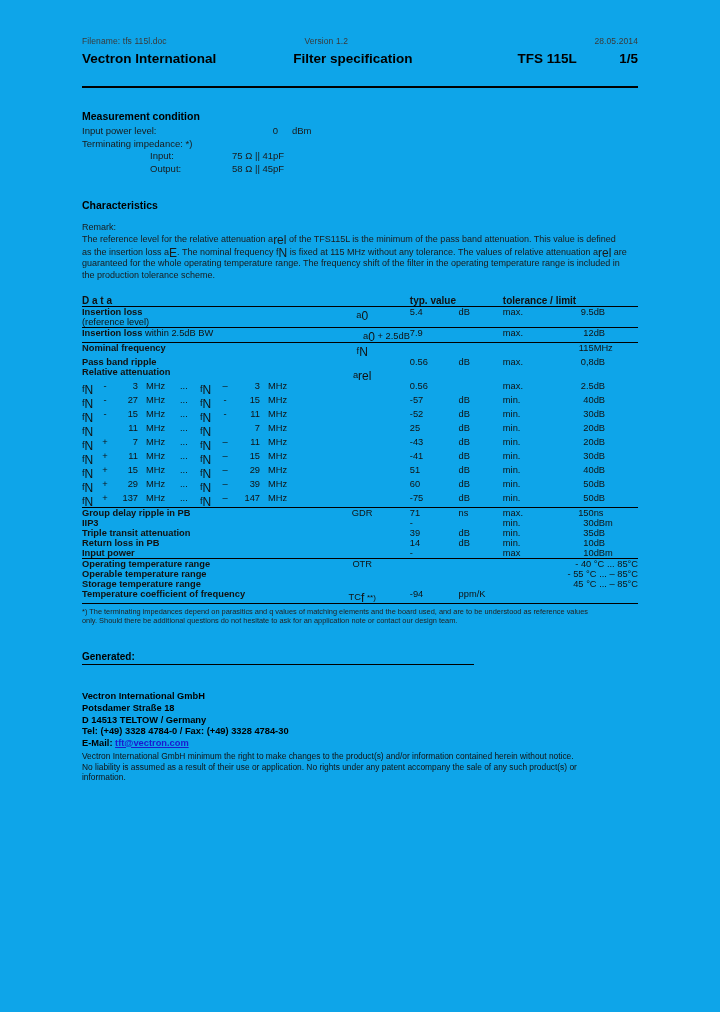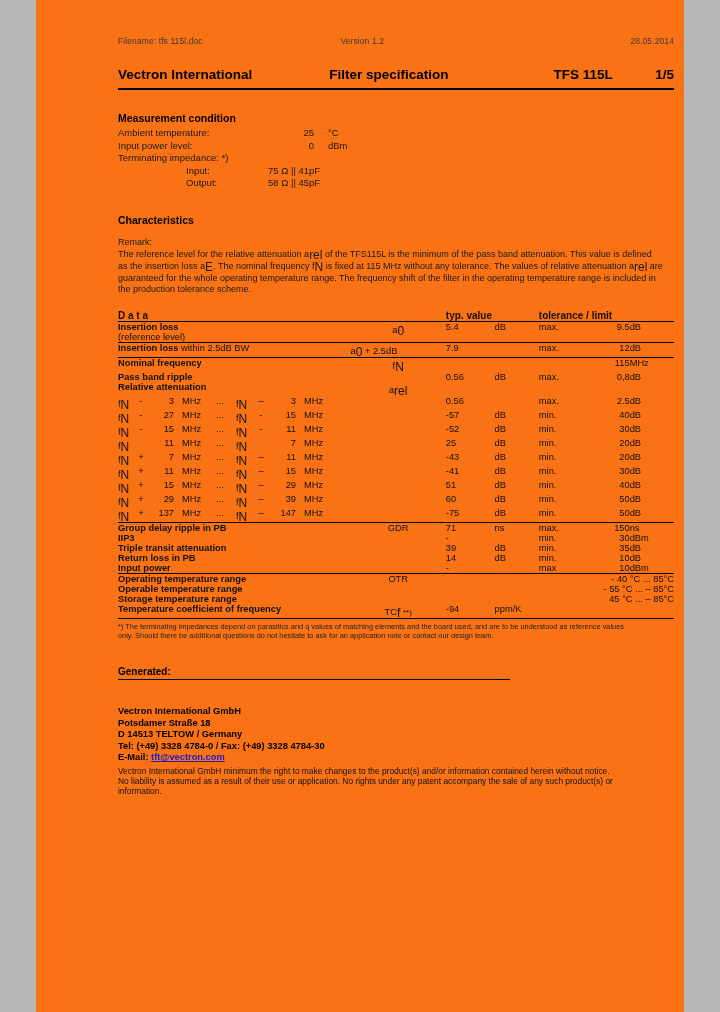--- a/index.html
+++ b/index.html
@@ -1,29 +1,29 @@
 <!DOCTYPE html>
 <html><head>
 <meta charset="utf-8">
 <style>
   html, body { margin:0; padding:0; background:#b8b8b8; }
   body { font-family:"Liberation Sans", sans-serif; }
   .page {
-    width:648px; height:1012px; margin:0 auto; background:#f97316;
+    width:720px; height:1012px; margin:0 auto; background:#0ea5e9;
     position:relative; box-sizing:border-box; overflow:hidden;
   }
   .sheet { position:absolute; left:82px; top:36px; width:556px; }
 
   
   .hdr-meta { display:flex; font-size:8.5px; color:#3a3a3a; letter-spacing:.1px; }
   .hdr-meta .c1 { width:40%; }
   .hdr-meta .c2 { width:32%; }
   .hdr-meta .c3 { width:28%; text-align:right; }
   .hdr-main { display:flex; align-items:baseline; font-weight:bold; font-size:13.5px;
-              color:#000; margin-top:21px; padding-bottom:6px; }
+              color:#000; margin-top:5px; padding-bottom:20px; }
   .hdr-main .h1 { width:38%; }
   .hdr-main .h2 { width:30%; }
   .hdr-main .h3 { width:21%;text-align:right; }
   .hdr-main .h4 { width:11%; text-align:right; }
   .rule-thick { border-bottom:2px solid #000; }
 
   
   .sect-title { font-weight:bold; font-size:10.5px; margin-bottom:3px; }
   .meas { font-size:9.5px; color:#1a1a1a; }
   .meas .row { display:flex; line-height:12.5px; }
@@ -99,25 +99,20 @@
   <div class="hdr-main rule-thick">
     <div class="h1">Vectron International</div>
     <div class="h2">Filter specification</div>
     <div class="h3">TFS 115L</div>
     <div class="h4">1/5</div>
   </div>
 
   <div style="margin-top:22px;">
     <div class="sect-title">Measurement condition</div>
     <div class="meas">
-      <div class="row">
-        <div class="lbl">Ambient temperature:</div>
-        <div class="val">25</div>
-        <div class="unit">°C</div>
-      </div>
       <div class="row">
         <div class="lbl">Input power level:</div>
         <div class="val">0</div>
         <div class="unit">dBm</div>
       </div>
       <div class="row">
         <div class="lbl">
           <span>Terminating impedance:</span>
           <span>*)</span>
         </div>
@@ -165,21 +160,21 @@
       <td class="c-sym" style="text-align:center"><span>a</span><sub>0</sub></td>
       <td class="c-typ">5.4</td>
       <td class="c-tunit">dB</td>
       <td class="c-lim">max.</td>
       <td class="c-lval">9.5</td>
       <td class="c-lunit">dB</td>
     </tr>
 
     <tr class="trow bdr-top">
       <td class="c-name"><span class="bold">Insertion loss</span><span> within 2.5dB BW</span></td>
-      <td class="c-sym" style="text-align:left"><span>a</span><sub>0</sub><span> + 2.5dB</span></td>
+      <td class="c-sym" style="text-align:right"><span>a</span><sub>0</sub><span> + 2.5dB</span></td>
       <td class="c-typ">7.9</td>
       <td class="c-tunit"></td>
       <td class="c-lim">max.</td>
       <td class="c-lval">12</td>
       <td class="c-lunit">dB</td>
     </tr>
 
     <tr class="trow bdr-top">
       <td class="c-name bold">Nominal frequency</td>
       <td class="c-sym" style="text-align:center"><span>f</span><sub>N</sub></td>

